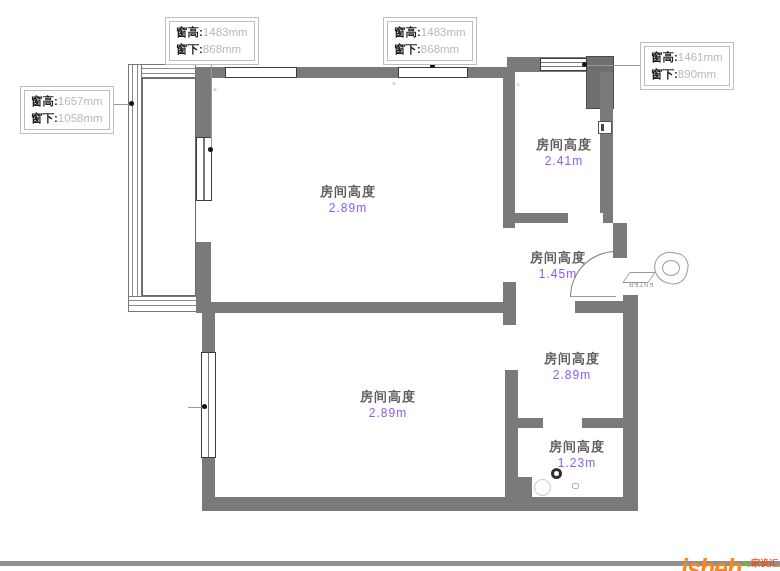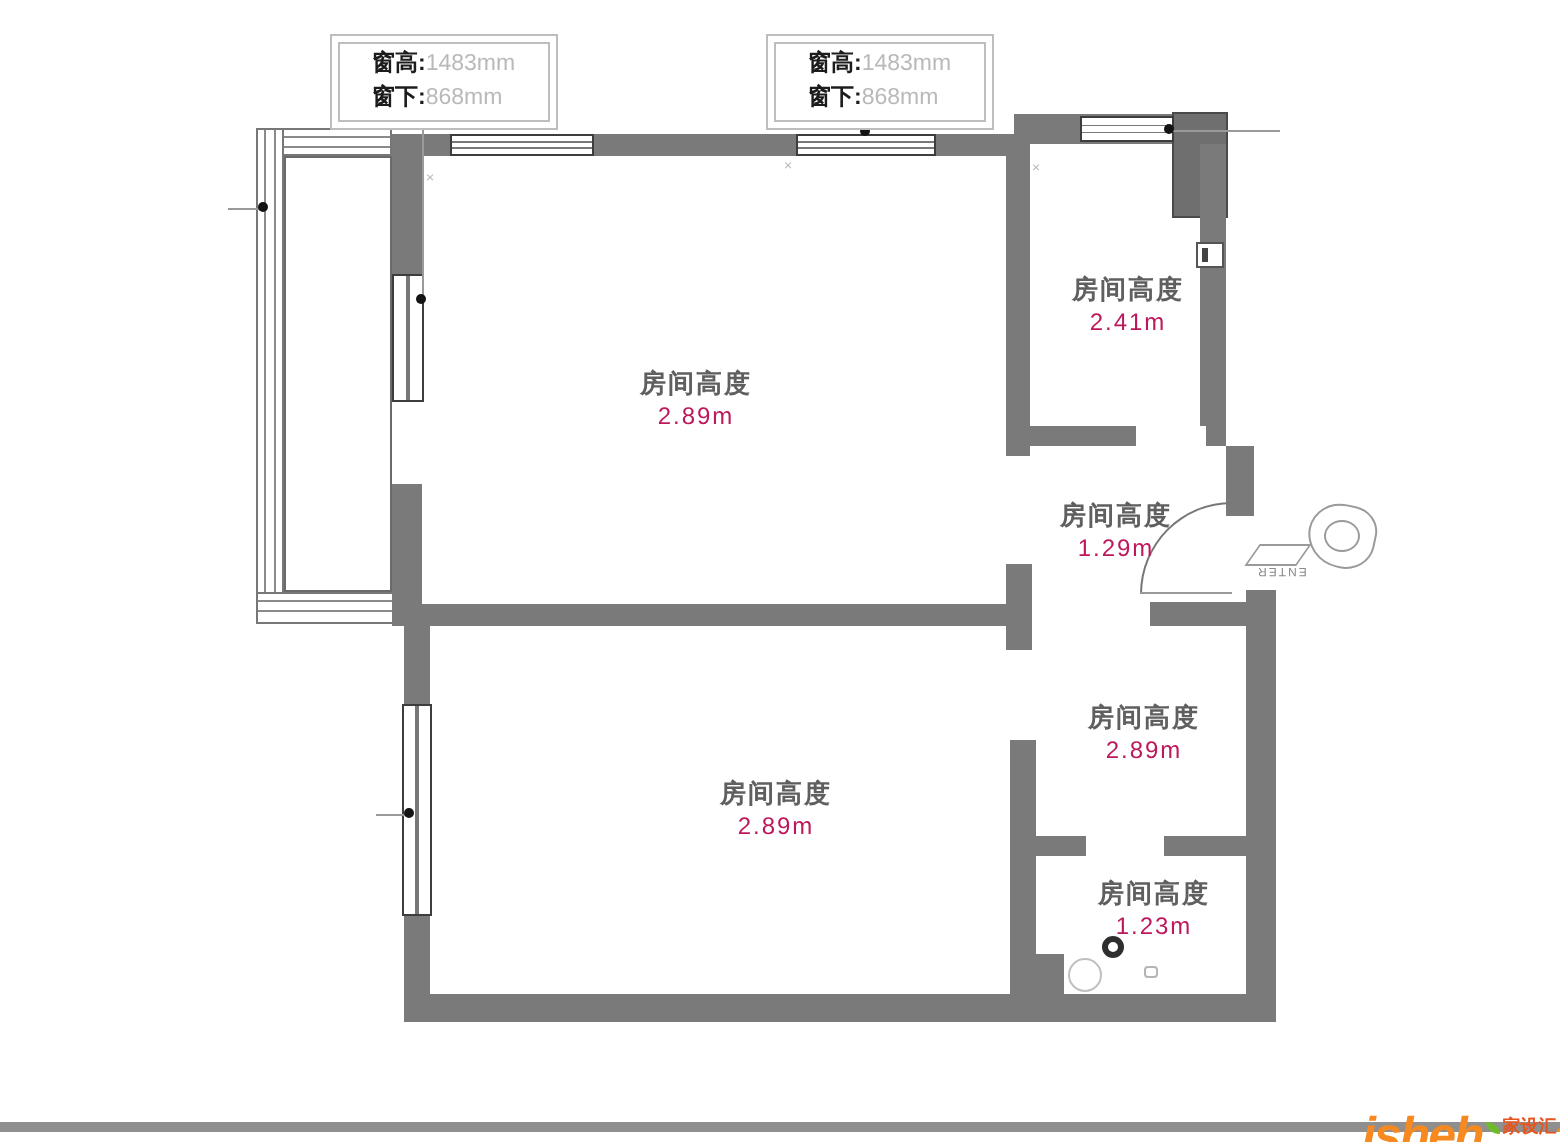--- a/index.html
+++ b/index.html
@@ -8,27 +8,27 @@
   .wall{position:absolute;background:#7a7a7a;}
   .wall-dark{position:absolute;background:#6f6f6f;outline:1px solid #4a4a4a;}
   .win-h{position:absolute;background:linear-gradient(to bottom,#fff 0 30%,#777 30% 38%,#fff 38% 62%,#777 62% 70%,#fff 70% 100%);border:1px solid #3d3d3d;box-sizing:border-box;}
   .win-v{position:absolute;background:linear-gradient(to right,#fff 0 44%,#777 44% 56%,#fff 56% 100%);border:1px solid #3d3d3d;box-sizing:border-box;}
   .balc-h{position:absolute;background:linear-gradient(to bottom,#fff 0 3px,#8a8a8a 3px 4px,#fff 4px 8px,#8a8a8a 8px 9px,#fff 9px 100%);border:1px solid #777;box-sizing:border-box;}
   .balc-v{position:absolute;background:linear-gradient(to right,#fff 0 3px,#8a8a8a 3px 4px,#fff 4px 8px,#8a8a8a 8px 9px,#fff 9px 100%);border:1px solid #777;box-sizing:border-box;}
   .balc-inner{position:absolute;border:1px solid #6a6a6a;box-sizing:border-box;background:transparent;}
   .leader{position:absolute;background:#9a9a9a;}
   .dot{position:absolute;width:5px;height:5px;background:#141414;border-radius:50%;}
   .callout{position:absolute;background:#fff;border:1px solid #bdbdbd;padding:3px;z-index:30;}
-  .callout-inner{border:1px solid #bdbdbd;padding:2px 16px;}
+  .callout-inner{border:1px solid #bdbdbd;padding:2px 6px;}
   .c-row{white-space:nowrap;font-size:11.5px;line-height:17px;}
   .c-l{font-weight:bold;color:#1c1c1c;}
   .c-v{color:#b9b9b9;}
   .room-label{position:absolute;width:110px;text-align:center;z-index:20;}
   .rl-t{font-size:13px;font-weight:bold;color:#5f5f5f;letter-spacing:1px;}
-  .rl-v{font-size:12px;color:#be185d;letter-spacing:1px;}
+  .rl-v{font-size:12px;color:#8b5cf6;letter-spacing:1px;}
   .xmark{position:absolute;font-size:7px;color:#b5b5b5;z-index:15;}
   .arc{position:absolute;border-left:1px solid #777;border-top:1px solid #777;border-top-left-radius:100% 100%;box-sizing:border-box;}
   .fixture{position:absolute;box-sizing:border-box;border-radius:50%;}
   .logo{position:absolute;left:681px;top:556px;display:flex;align-items:flex-start;z-index:40;}
   .logo-main{font-size:25px;line-height:25px;font-weight:bold;font-style:italic;color:#f6891f;letter-spacing:-1px;}
   .logo-col{display:flex;flex-direction:row;margin-left:2px;margin-top:1px;}
   .logo-cn{font-size:9px;font-weight:bold;color:#e8541d;white-space:nowrap;display:flex;align-items:center;}
   .leaf{display:inline-block;width:7px;height:6px;background:#6fb92c;border-radius:0 100% 0 100%;margin-right:1px;}
   .logo-com{font-size:11px;font-weight:bold;font-style:italic;color:#f6891f;}
   .bottom-bar{position:absolute;left:0;top:561px;width:780px;height:5px;background:#8f8f8f;}
@@ -116,34 +116,46 @@
     </div>
   </div>
 
   <div class="callout" style="left:383px;top:17px">
     <div class="callout-inner">
       <div class="c-row"><span class="c-l">窗高:</span><span class="c-v">1483mm</span></div>
       <div class="c-row"><span class="c-l">窗下:</span><span class="c-v">868mm</span></div>
     </div>
   </div>
 
+  <div class="callout" style="left:640px;top:42px">
+    <div class="callout-inner">
+      <div class="c-row"><span class="c-l">窗高:</span><span class="c-v">1461mm</span></div>
+      <div class="c-row"><span class="c-l">窗下:</span><span class="c-v">890mm</span></div>
+    </div>
+  </div>
 
+  <div class="callout" style="left:20px;top:86px">
+    <div class="callout-inner">
+      <div class="c-row"><span class="c-l">窗高:</span><span class="c-v">1657mm</span></div>
+      <div class="c-row"><span class="c-l">窗下:</span><span class="c-v">1058mm</span></div>
+    </div>
+  </div>
 
 
   <div class="room-label" style="left:293px;top:183px">
     <div class="rl-t">房间高度</div>
     <div class="rl-v">2.89m</div>
   </div>
   <div class="room-label" style="left:509px;top:136px">
     <div class="rl-t">房间高度</div>
     <div class="rl-v">2.41m</div>
   </div>
   <div class="room-label" style="left:503px;top:249px">
     <div class="rl-t">房间高度</div>
-    <div class="rl-v">1.29m</div>
+    <div class="rl-v">1.45m</div>
   </div>
   <div class="room-label" style="left:517px;top:350px">
     <div class="rl-t">房间高度</div>
     <div class="rl-v">2.89m</div>
   </div>
   <div class="room-label" style="left:522px;top:438px">
     <div class="rl-t">房间高度</div>
     <div class="rl-v">1.23m</div>
   </div>
   <div class="room-label" style="left:333px;top:388px">

